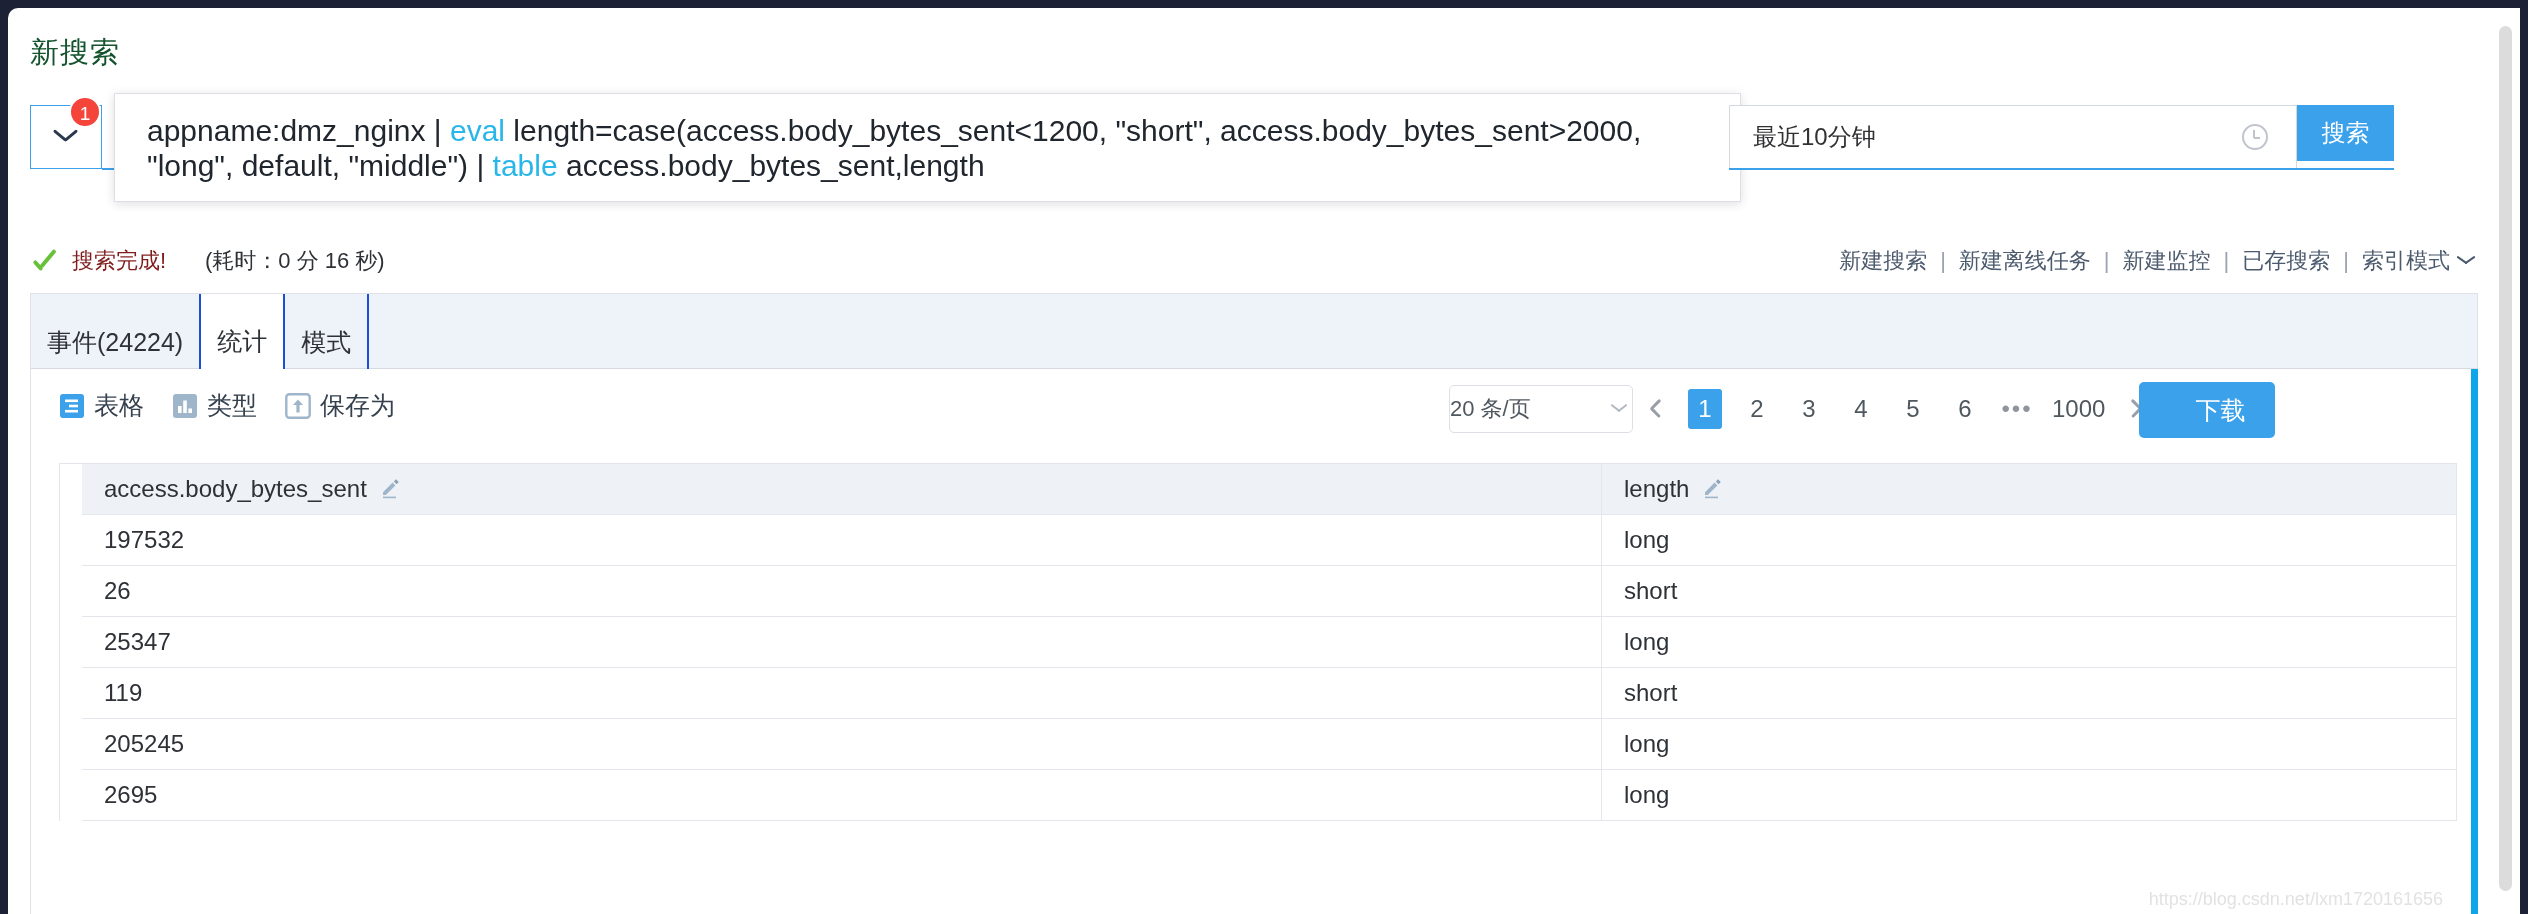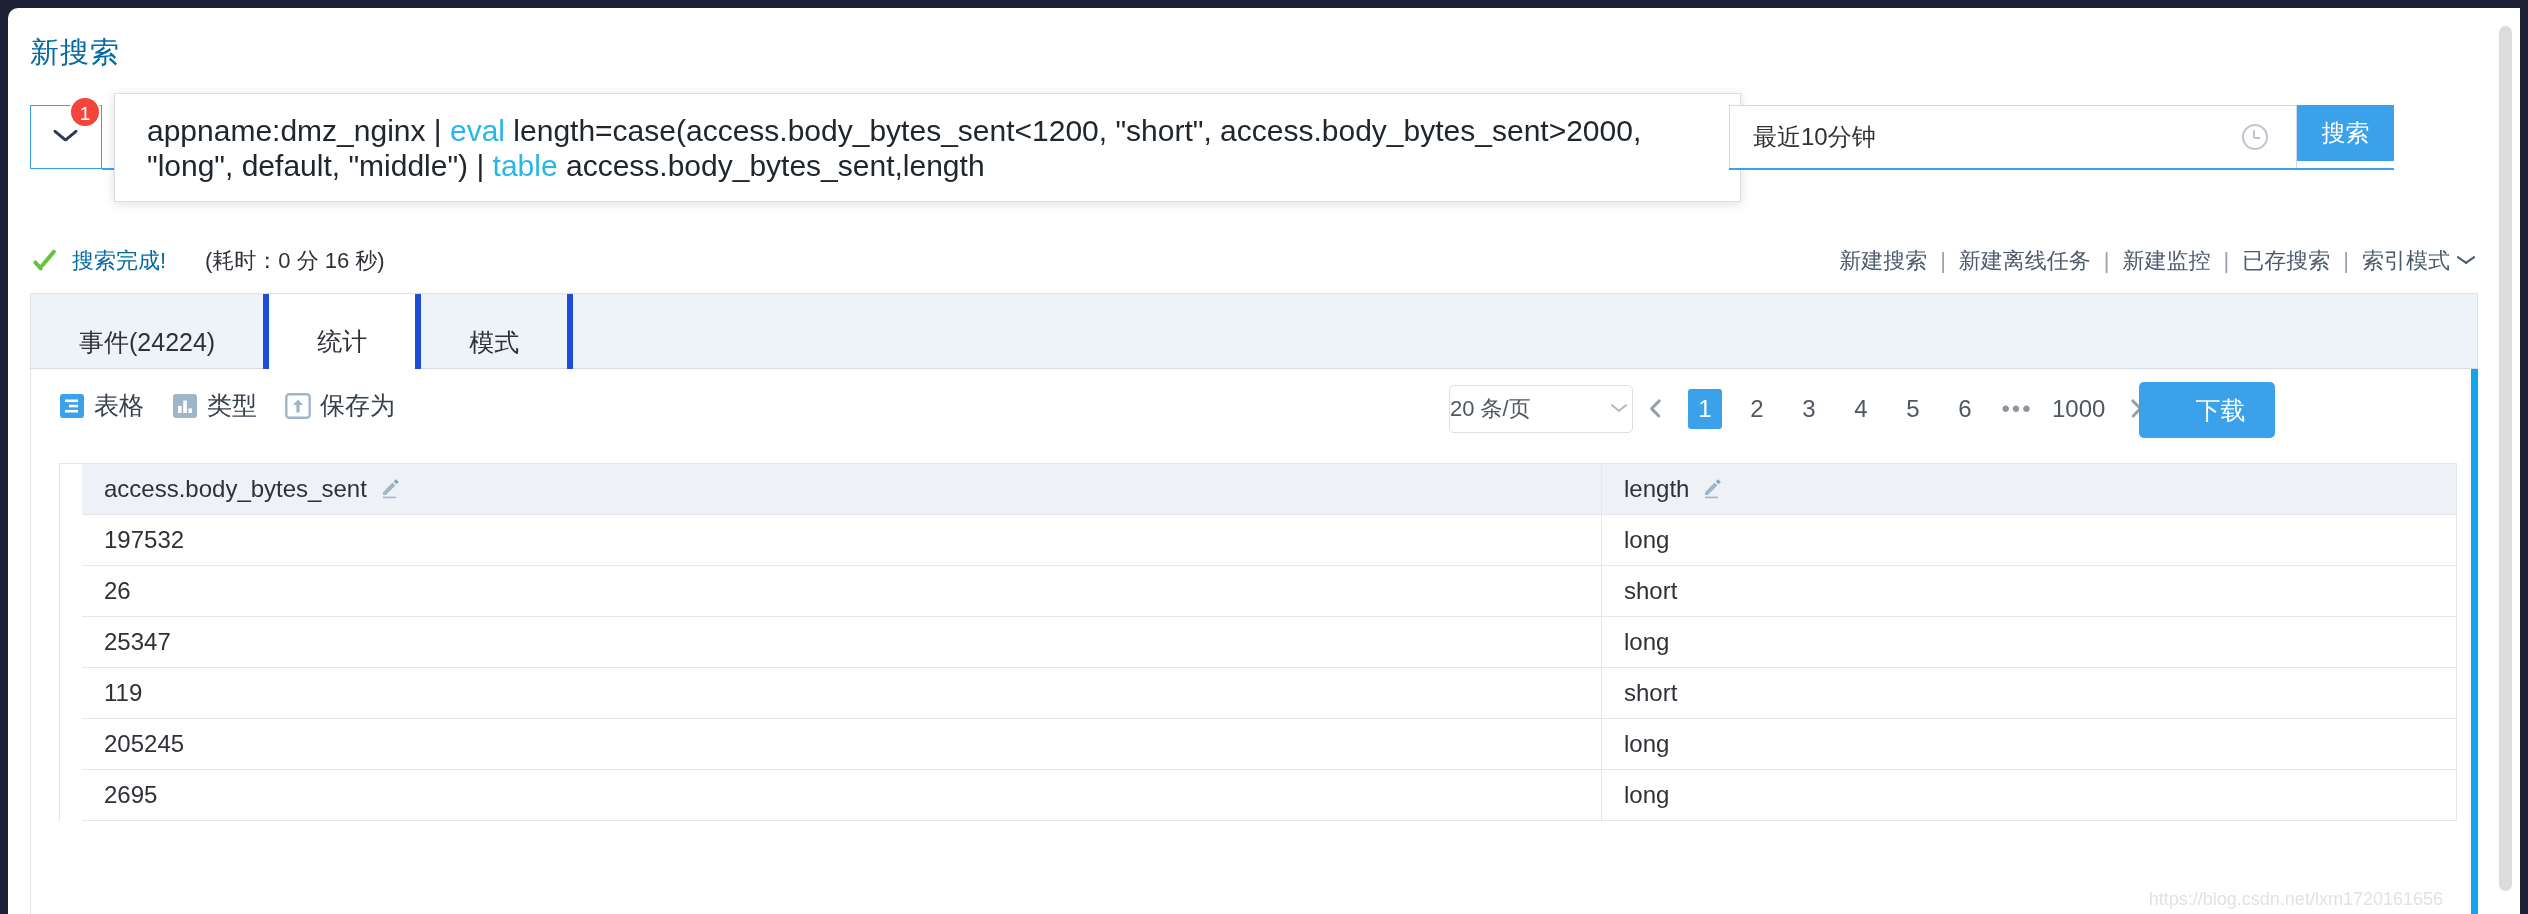--- a/index.html
+++ b/index.html
@@ -45,21 +45,21 @@
     position: absolute;
     left: 0; top: 0;
     width: 2494px;
     height: 906px;
   }
 
   .page-title {
     position: absolute;
     left: 22px; top: 25px;
     font-size: 29px;
-    color: #0369a1;
+    color: #14532d;
     letter-spacing: 1px;
   }
 
   
   .search-row {
     position: absolute;
     left: 22px; top: 97px;
     width: 2448px; height: 64px;
   }
   .expand-box {
@@ -182,21 +182,21 @@
     width: 30px; height: 26px;
   }
   .check-icon::before, .check-icon::after {
     content:""; position:absolute; background:#67c23a; border-radius:2px;
   }
   .check-icon::before { left: 2px; top: 11px; width: 12px; height: 4px; transform: rotate(48deg); transform-origin: left center;}
   .check-icon::after  { left: 9px; top: 17px; width: 22px; height: 4px; transform: rotate(-50deg); transform-origin: left center;}
   .status-text {
     position: absolute;
     left: 42px; top: 0;
-    font-size: 22px; color: #0369a1;
+    font-size: 22px; color: #7f1d1d;
   }
   .status-time {
     position: absolute;
     left: 175px; top: 0;
     font-size: 22px; color: #2e3136;
   }
   .links {
     position: absolute;
     right: 0; top: 0;
     display: flex; align-items: center;
@@ -224,24 +224,24 @@
     left: 22px; top: 285px;
     width: 2448px; height: 76px;
     background: #eef2f9;
     border: 1px solid #dfe3e9;
     border-bottom: 1px solid #d7dbe1;
     display: flex;
   }
   .tab {
     height: 96px;
     display: flex; align-items: center; justify-content: center;
-    padding: 0 48px;
+    padding: 0 16px;
     font-size: 25px;
     color: #2e3136;
-    border-right: 6px solid #1d4ed8;
+    border-right: 2px solid #1d4ed8;
     cursor: pointer;
   }
   .tab.active {
     background: #ffffff;
     border-bottom: 1px solid #fff;
   }
 
   
   .results {
     position: absolute;

